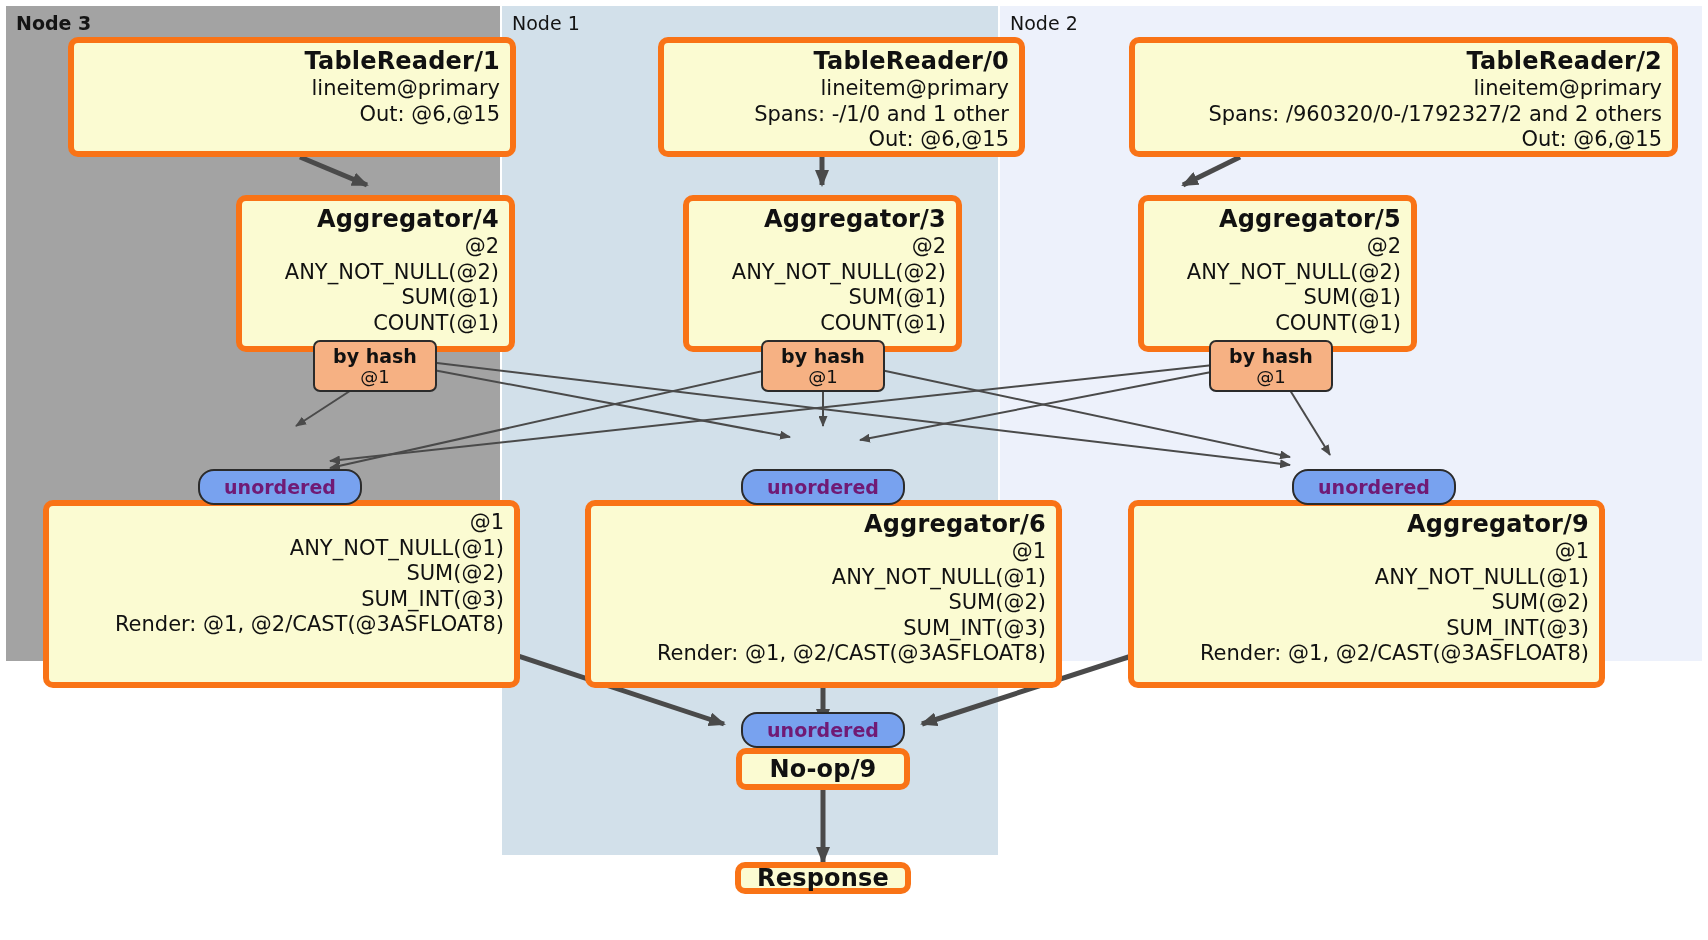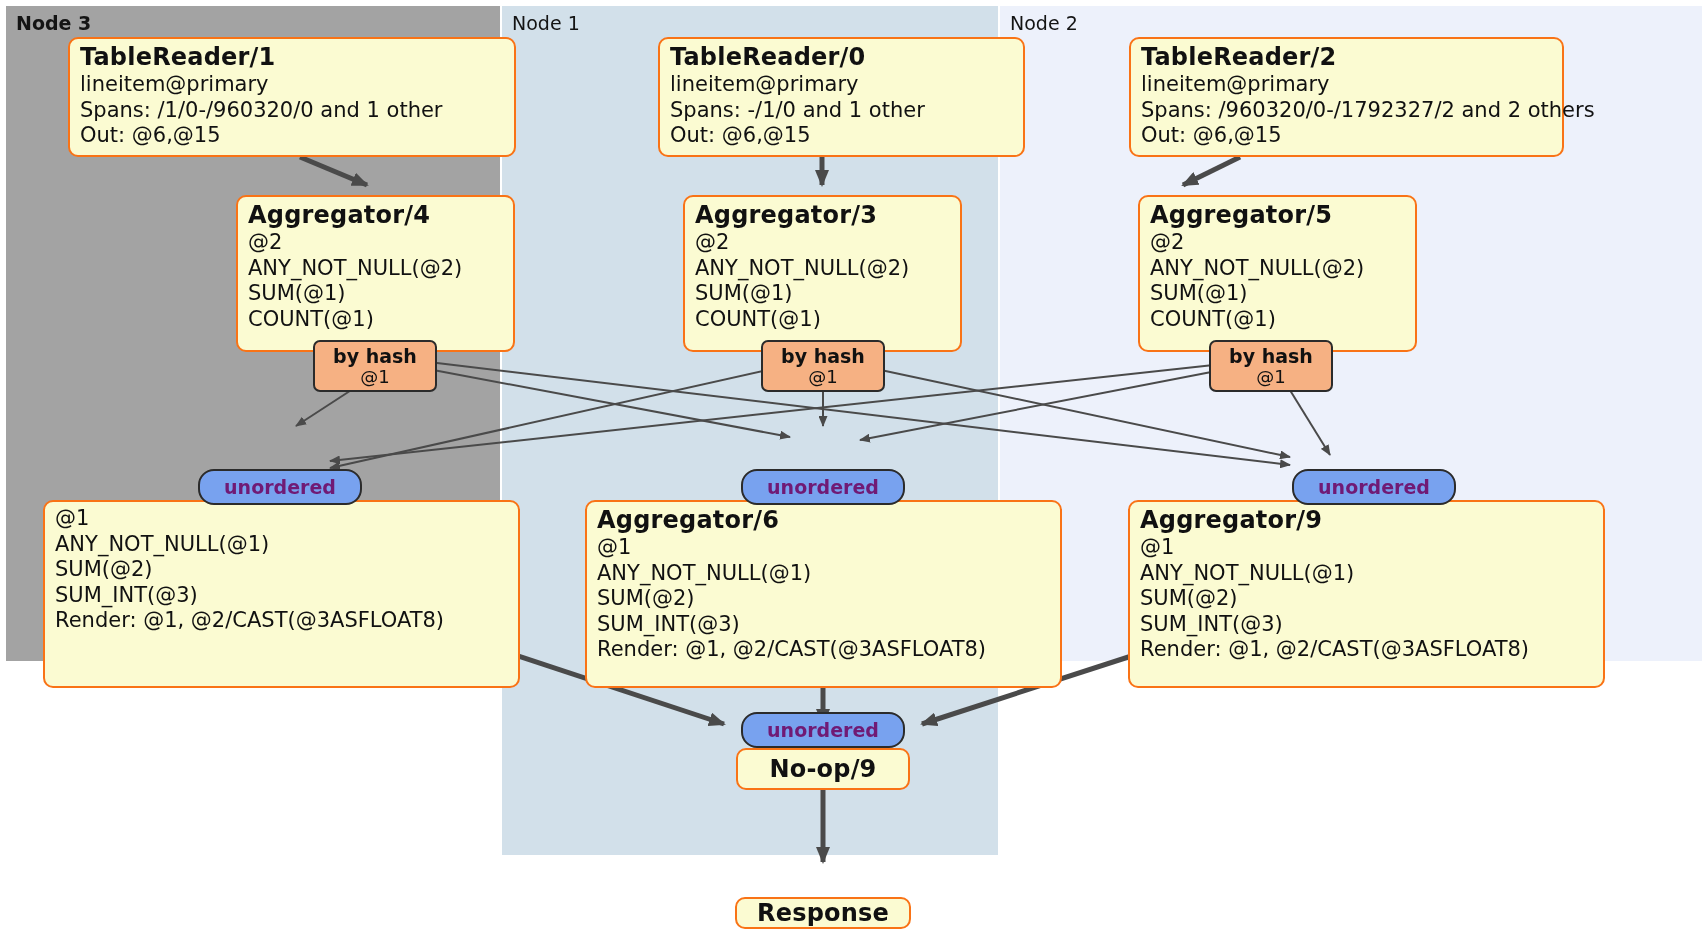--- a/index.html
+++ b/index.html
@@ -27,23 +27,23 @@
     top: 6px;
     font-size: 19px;
     color: #141414;
     font-family: "DejaVu Sans", sans-serif;
     white-space: nowrap;
   }
   .box {
     position: absolute;
     box-sizing: border-box;
     background: #fbfbd2;
-    border: 2px solid #f97316;
+    border: 6px solid #f97316;
     border-radius: 10px;
-    text-align: left;
+    text-align: right;
     padding: 4px 10px;
     font-size: 21px;
     line-height: 25.5px;
     color: #111111;
     white-space: nowrap;
     z-index: 6;
   }
   .box .title {
     font-weight: bold;
     font-size: 24px;
@@ -148,32 +148,31 @@
     <path d="M500,650 L724,724" stroke="#4a4a4a" stroke-width="5" fill="none" marker-end="url(#arrThick)"></path>
     <path d="M823,688 L823,724" stroke="#4a4a4a" stroke-width="5" fill="none" marker-end="url(#arrThick)"></path>
     <path d="M1150,650 L922,724" stroke="#4a4a4a" stroke-width="5" fill="none" marker-end="url(#arrThick)"></path>
 
     <path d="M823,790 L823,862" stroke="#4a4a4a" stroke-width="5" fill="none" marker-end="url(#arrThick)"></path>
   </svg>
 
   <div class="box" style="left:68px; top:37px; width:448px; height:120px;">
     <div class="title">TableReader/1</div>
     <div class="ln">lineitem@primary</div>
-    <div class="ln">Spans: /1/0-/960320/0 and 1 other</div>
     <div class="ln">Out: @6,@15</div>
   </div>
 
   <div class="box" style="left:658px; top:37px; width:367px; height:120px;">
     <div class="title">TableReader/0</div>
     <div class="ln">lineitem@primary</div>
     <div class="ln">Spans: -/1/0 and 1 other</div>
     <div class="ln">Out: @6,@15</div>
   </div>
 
-  <div class="box" style="left:1129px; top:37px; width:435px; height:120px;">
+  <div class="box" style="left:1129px; top:37px; width:549px; height:120px;">
     <div class="title">TableReader/2</div>
     <div class="ln">lineitem@primary</div>
     <div class="ln">Spans: /960320/0-/1792327/2 and 2 others</div>
     <div class="ln">Out: @6,@15</div>
   </div>
 
   <div class="box" style="left:236px; top:195px; width:279px; height:157px;">
     <div class="title">Aggregator/4</div>
     <div class="ln">@2</div>
     <div class="ln">ANY_NOT_NULL(@2)</div>
@@ -251,17 +250,17 @@
   </div>
 
   <div class="pill unordered" style="left:741px; top:712px; width:164px; height:36px;">
     <div class="p1">unordered</div>
   </div>
 
   <div class="box" style="left:736px; top:748px; width:174px; height:42px; display:flex; align-items:center; justify-content:center; padding:0;">
     <div class="title">No-op/9</div>
   </div>
 
-  <div class="box" style="left:735px; top:862px; width:176px; height:32px; display:flex; align-items:center; justify-content:center; padding:8px;margin-top:35px;">
+  <div class="box" style="left:735px; top:862px; width:176px; height:32px; display:flex; align-items:center; justify-content:center; padding:8px;">
     <div class="title">Response</div>
   </div>
 
 </div>
 
 </body></html>

